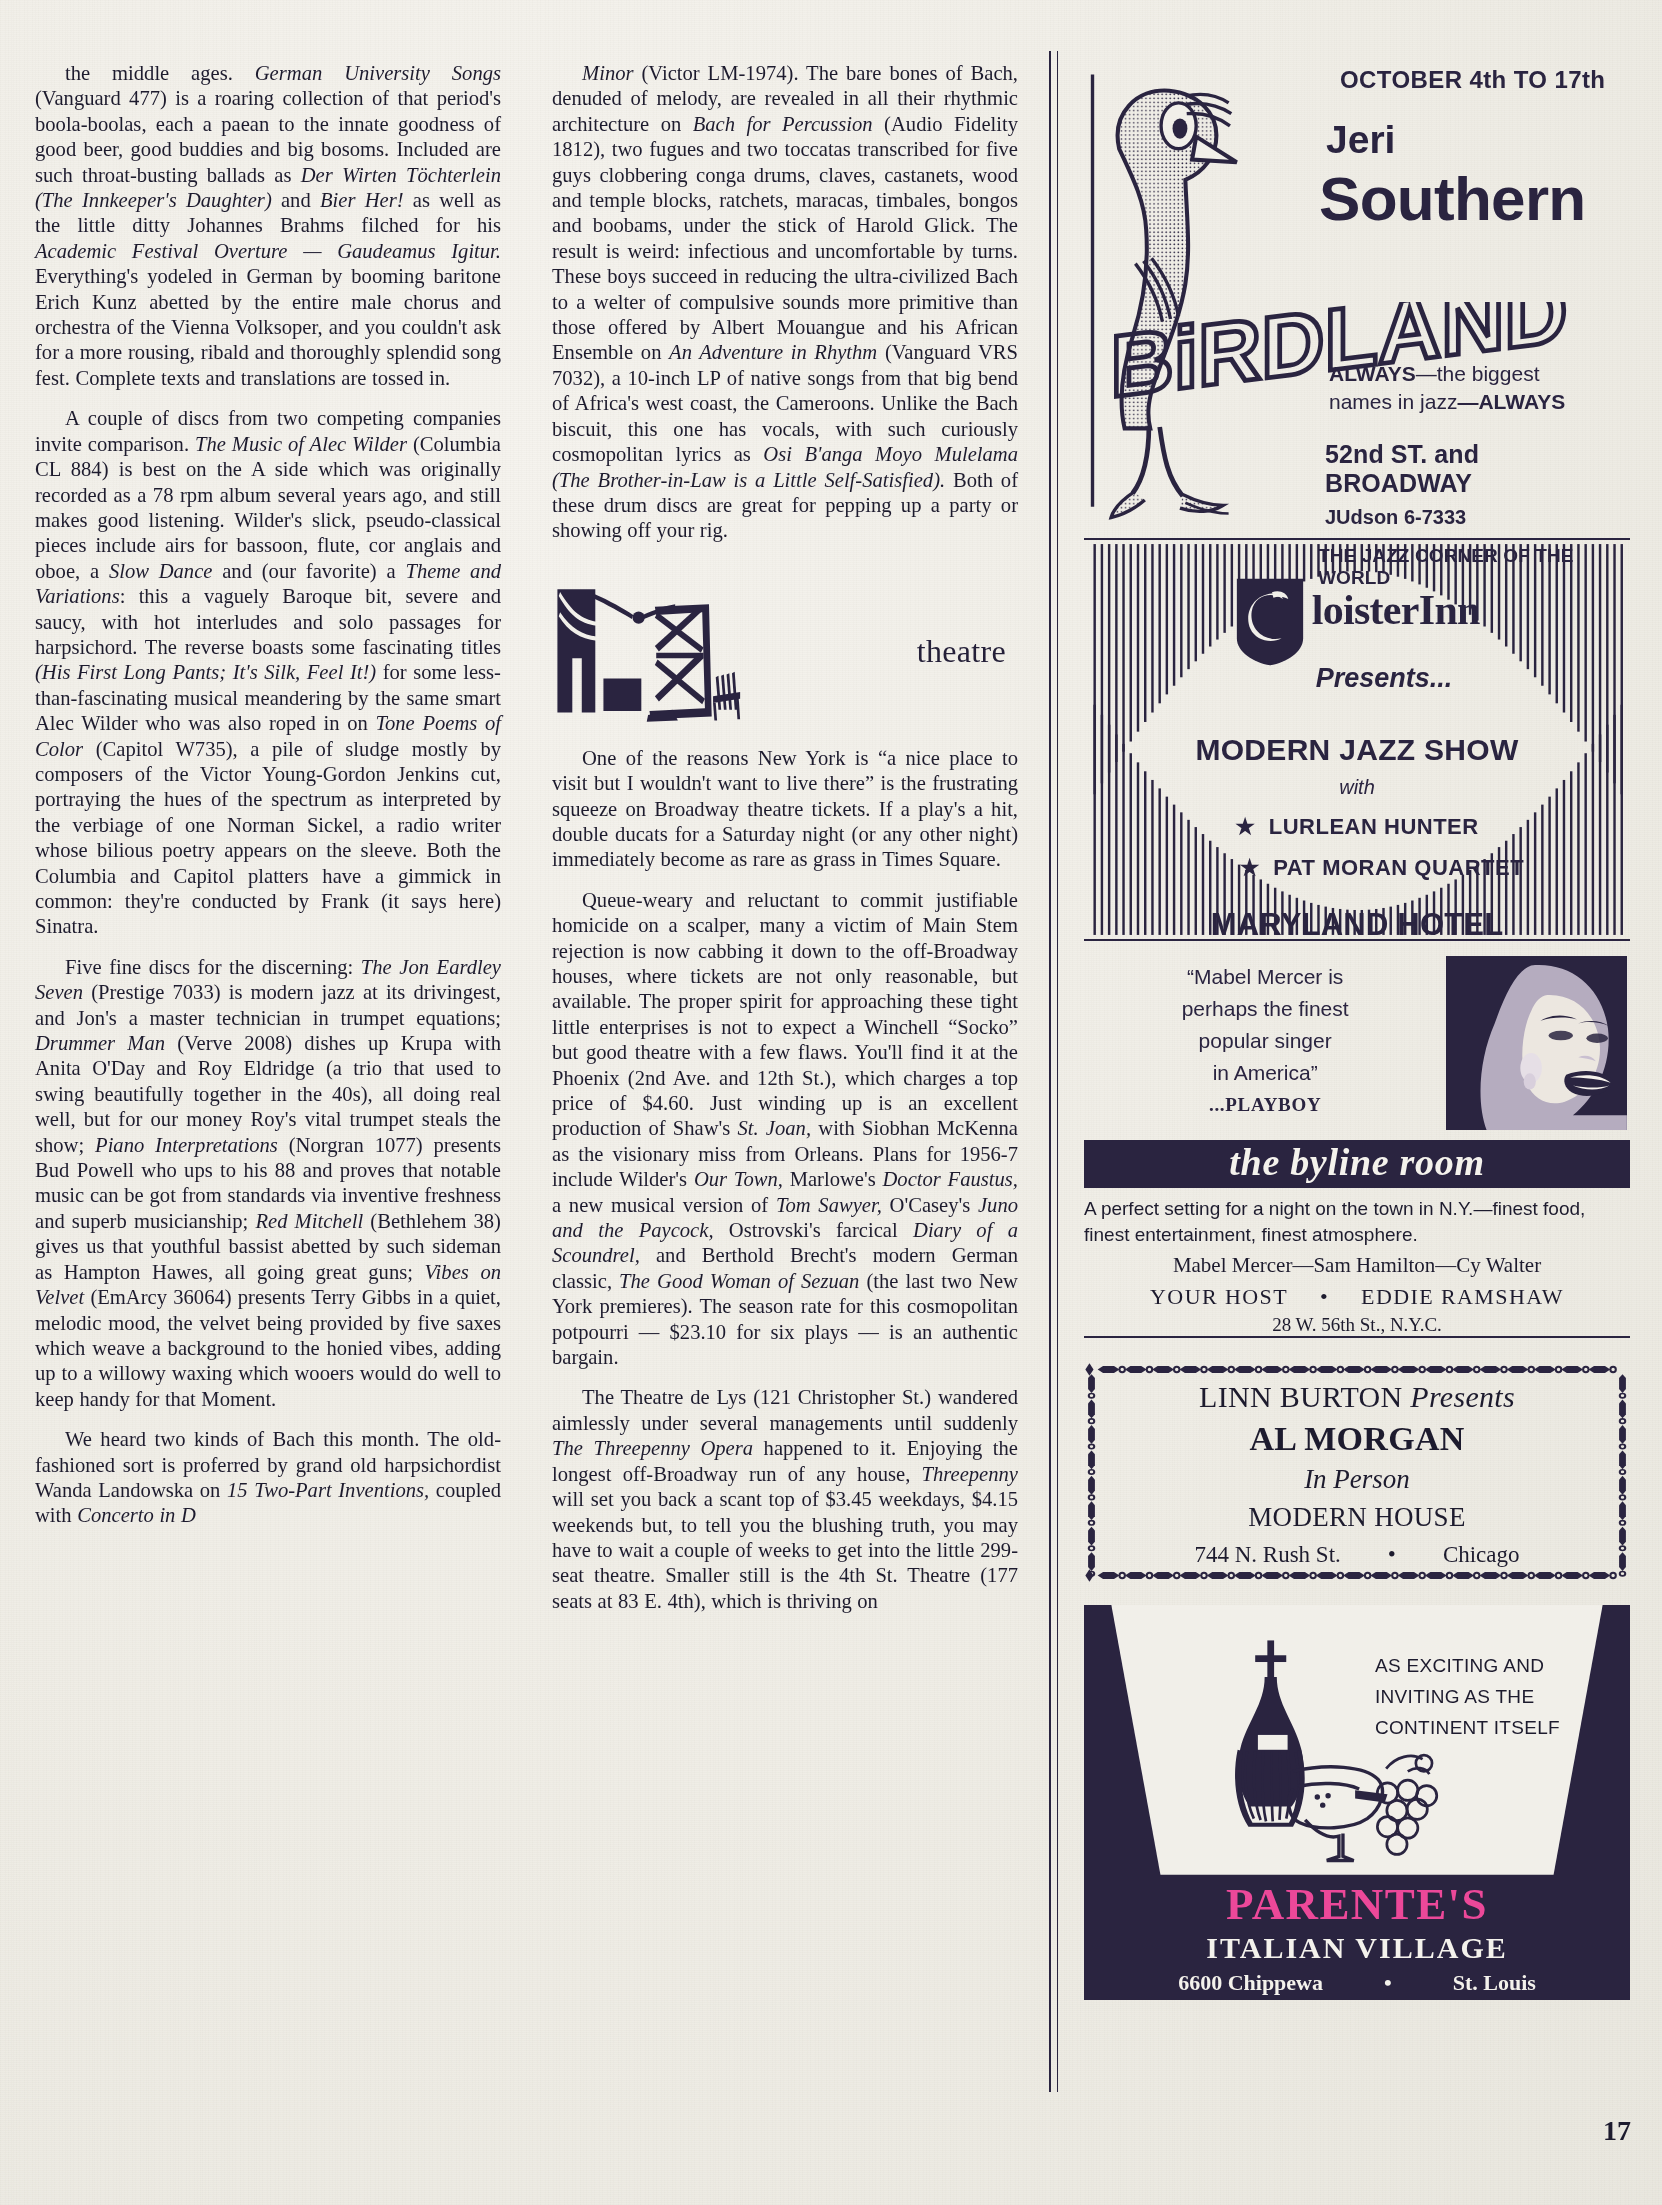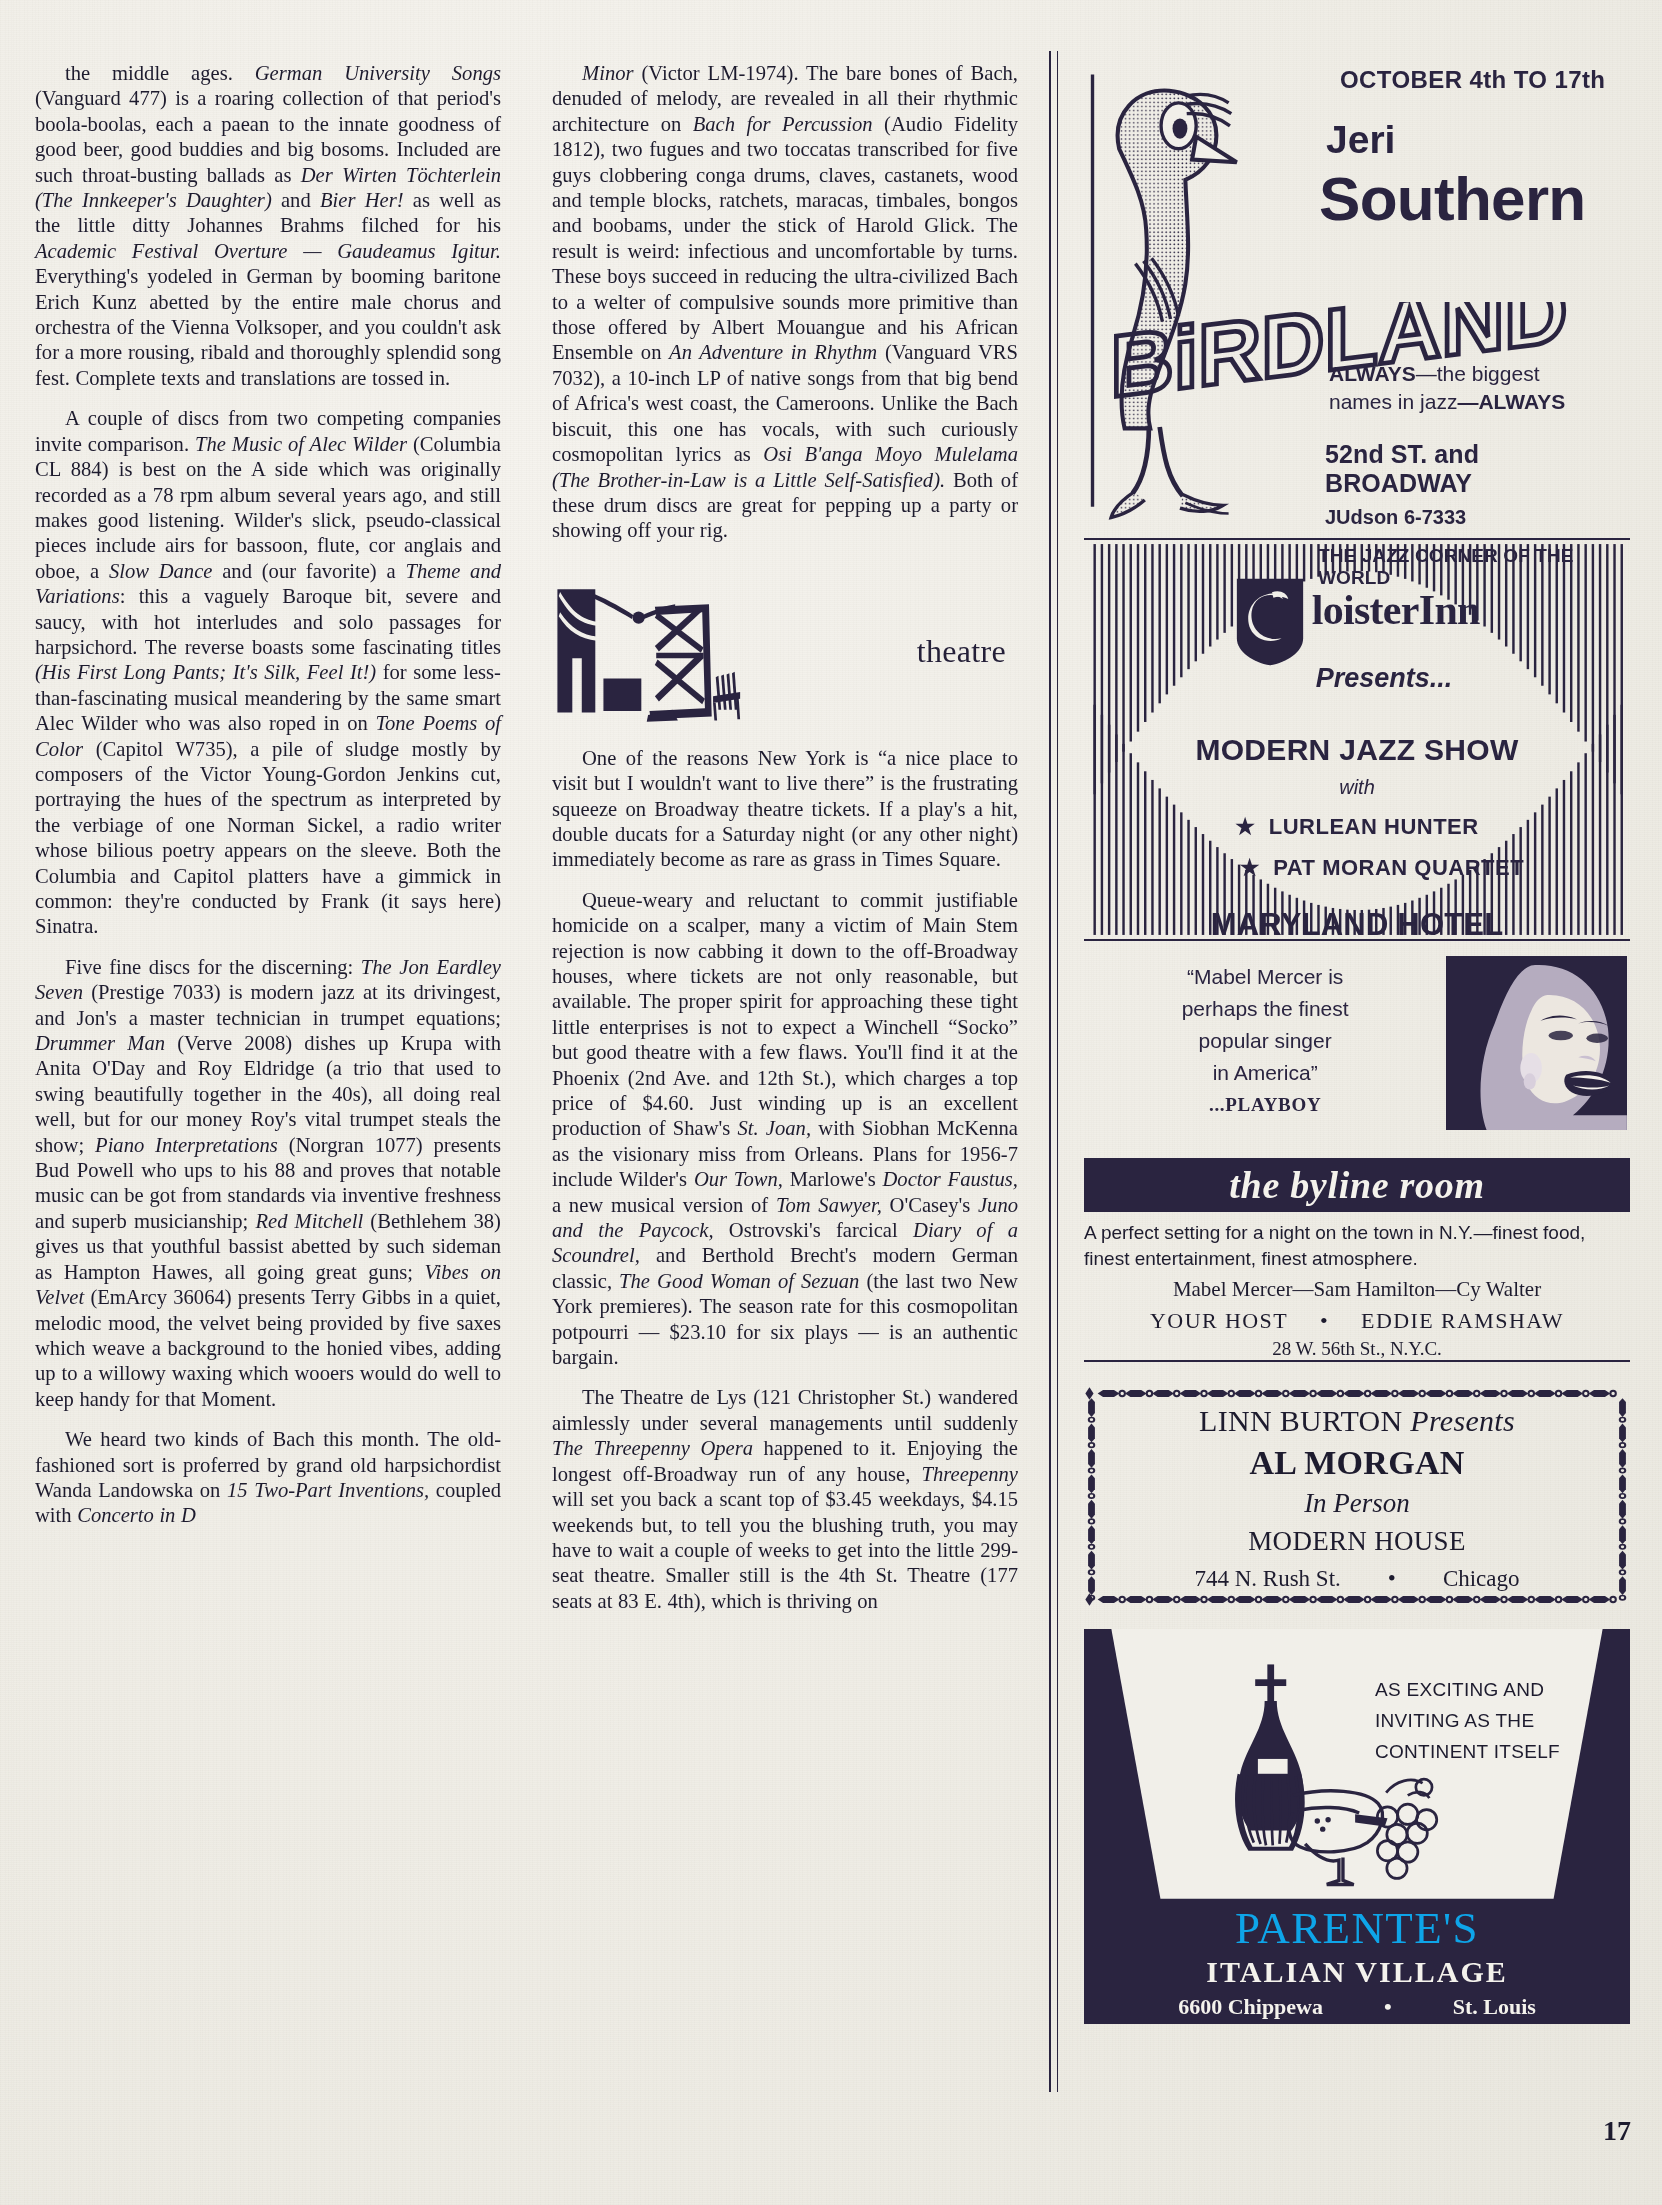--- a/index.html
+++ b/index.html
@@ -140,22 +140,22 @@
   .mm-quote{
     flex:1;text-align:center;font-family:"Liberation Sans", sans-serif;
     font-size:21px;line-height:32px;color:#2a2440;padding-top:9.5px;
   }
   .mm-playboy{font-weight:bold;font-size:19px;font-family:"Liberation Serif",serif;letter-spacing:0.7px;}
   .mm-photo{
     width:181px;height:174px;flex:0 0 auto;margin-top:4px;margin-right:2.7px;
     background:#2a2440;position:relative;overflow:hidden;
   }
   .byline-bar{
-    margin-top:28px;background:#2a2440;height:54px;
-    display:flex;align-items:center;justify-content:center;
+    margin-top:10px;background:#2a2440;height:48px;
+    display:flex;justify-content:center;
   }
   .byline-bar span{
     font-family:"Liberation Serif", serif;font-style:italic;font-weight:bold;
     color:#f4f2ec;font-size:38px;letter-spacing:0.7px;
   }
   .by-copy{
     font-family:"Liberation Sans", sans-serif;font-size:19px;line-height:26px;
     color:#1d1b2e;margin-top:8px;
   }
   .by-names{
@@ -192,22 +192,22 @@
     clip-path:polygon(5% 0%, 95% 0%, 86% 100%, 14% 100%);
   }
   .par-tag{
     position:absolute;left:291px;top:45px;width:223px;
     font-family:"Liberation Sans", sans-serif;font-size:19px;line-height:31px;
     color:#1d1b2e;letter-spacing:0.3px;
   }
   .par-art{position:absolute;left:101px;top:31px;width:270px;height:237px;}
   .par-name{
     position:absolute;left:0;right:0;top:273px;text-align:center;
-    font-family:"Liberation Serif", serif;font-weight:normal;
-    font-size:45px;color:#0ea5e9;letter-spacing:1.4px;
+    font-family:"Liberation Serif", serif;font-weight:bold;
+    font-size:45px;color:#ec4899;letter-spacing:1.4px;
   }
   .par-sub{
     position:absolute;left:0;right:0;top:326px;text-align:center;
     font-family:"Liberation Serif", serif;font-weight:bold;
     font-size:30px;color:#f4f2ec;letter-spacing:2px;
   }
   .par-addr{
     position:absolute;left:0;right:0;top:365px;text-align:center;
     font-family:"Liberation Serif", serif;font-weight:bold;
     font-size:22px;color:#f4f2ec;display:flex;justify-content:center;gap:61px;align-items:center;

